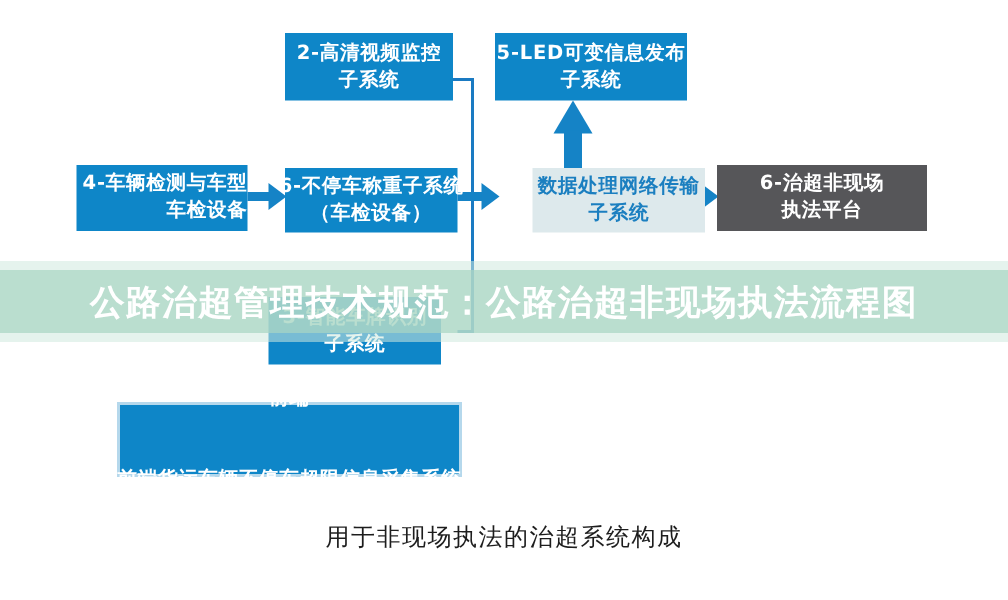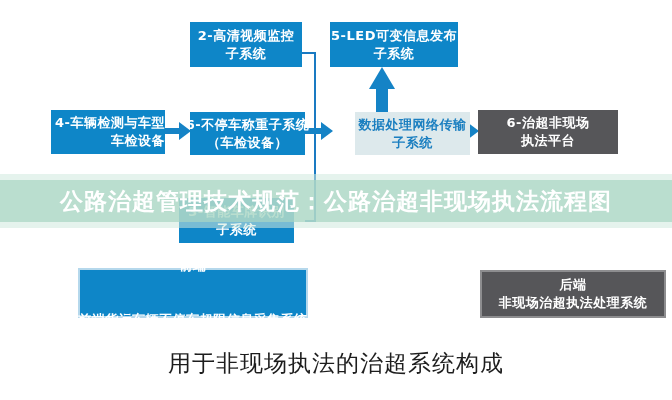--- a/index.html
+++ b/index.html
@@ -51,21 +51,21 @@
   .banner-outer{position:absolute;left:0;top:174px;width:672px;height:54px;
                 background:var(--banner-edge);opacity:0.55;z-index:10;}
   .banner-core{position:absolute;left:0;top:180px;width:672px;height:42px;
                background:var(--banner-green);opacity:0.72;z-index:11;}
   .banner-text{position:absolute;left:0;top:180px;width:672px;height:42px;z-index:12;
                display:flex;align-items:center;justify-content:center;
                color:#ffffff;font-size:23px;font-weight:bold;letter-spacing:1px;white-space:nowrap;}
 
   
   .caption{position:absolute;left:0;top:348px;width:672px;text-align:center;
-           color:var(--title-color);font-size:23px;letter-spacing:1px;z-index:2;white-space:nowrap;}
+           color:var(--title-color);font-size:16px;letter-spacing:1px;z-index:2;white-space:nowrap;}
 </style>
 </head>
 <body>
 
 <div class="canvas">
 
   <div class="seg seg-h1"></div>
   <div class="seg seg-v"></div>
   <div class="seg seg-h2"></div>
 
@@ -120,24 +120,20 @@
   <div class="node node-blue n-plate">
     <span>3-智能车牌识别</span>
     <span>子系统</span>
   </div>
 
   <div class="node node-blue n-front">
     <span>前端</span>
     <span>前端货运车辆不停车超限信息采集系统</span>
   </div>
 
-  <div class="node node-dark n-back">
-    <span>后端</span>
-    <span>非现场治超执法处理系统</span>
-  </div>
 
   <div class="banner-outer"></div>
   <div class="banner-core"></div>
   <div class="banner-text">公路治超管理技术规范：公路治超非现场执法流程图</div>
 
   <div class="caption">用于非现场执法的治超系统构成</div>
 
 </div>
 
 </body></html>

